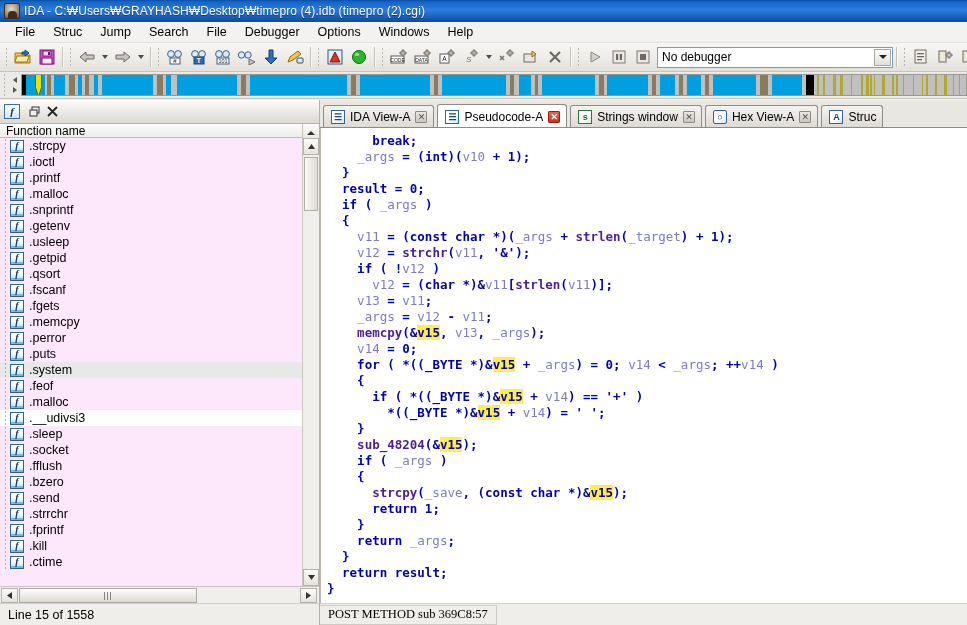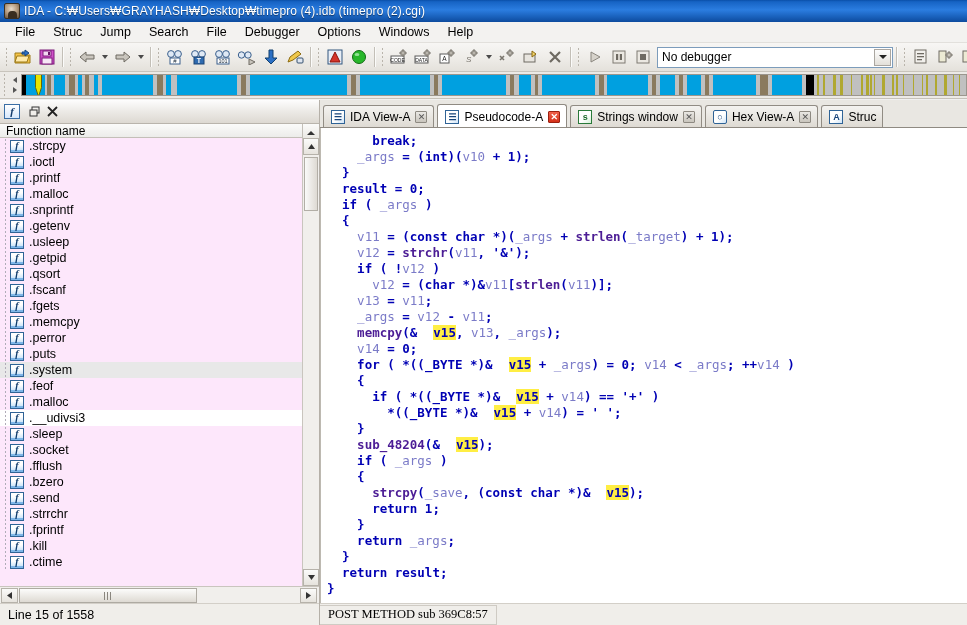--- a/index.html
+++ b/index.html
@@ -195,21 +195,21 @@
     margin: 0; padding: 5px 0 0 6px;
     font-family: "DejaVu Sans Mono", monospace;
     font-size: 12.5px; line-height: 16px;
     color: #0000b4; white-space: pre;
   }
   .kw   { color: #0000b4; font-weight: bold; }
   .ident{ color: #7b7bc8; }
   .fn   { color: #4c1d95; font-weight: bold; }
   .str  { color: #0000b4; font-weight: bold; }
   .plain{ color: #0000b4; font-weight: bold; }
-  .hl   { background: #ffee44; color: #0000b4; font-weight: bold; margin-left: 16px; }
+  .hl   { background: #ffee44; color: #0000b4; font-weight: bold; }
   .codestatus { height: 22px; flex:0 0 auto; background:#f0eeea; border-top:1px solid #d3cfc8;
                 display:flex; align-items:center; }
   .codestatus .cell { border: 1px solid #cfcbc4; border-left: none; height: 20px; display:flex; align-items:center;
                       padding: 0 8px; font-family: "Liberation Serif", serif; font-size: 12.5px; }
 </style>
 </head>
 <body>
 
 <div id="app">
 

